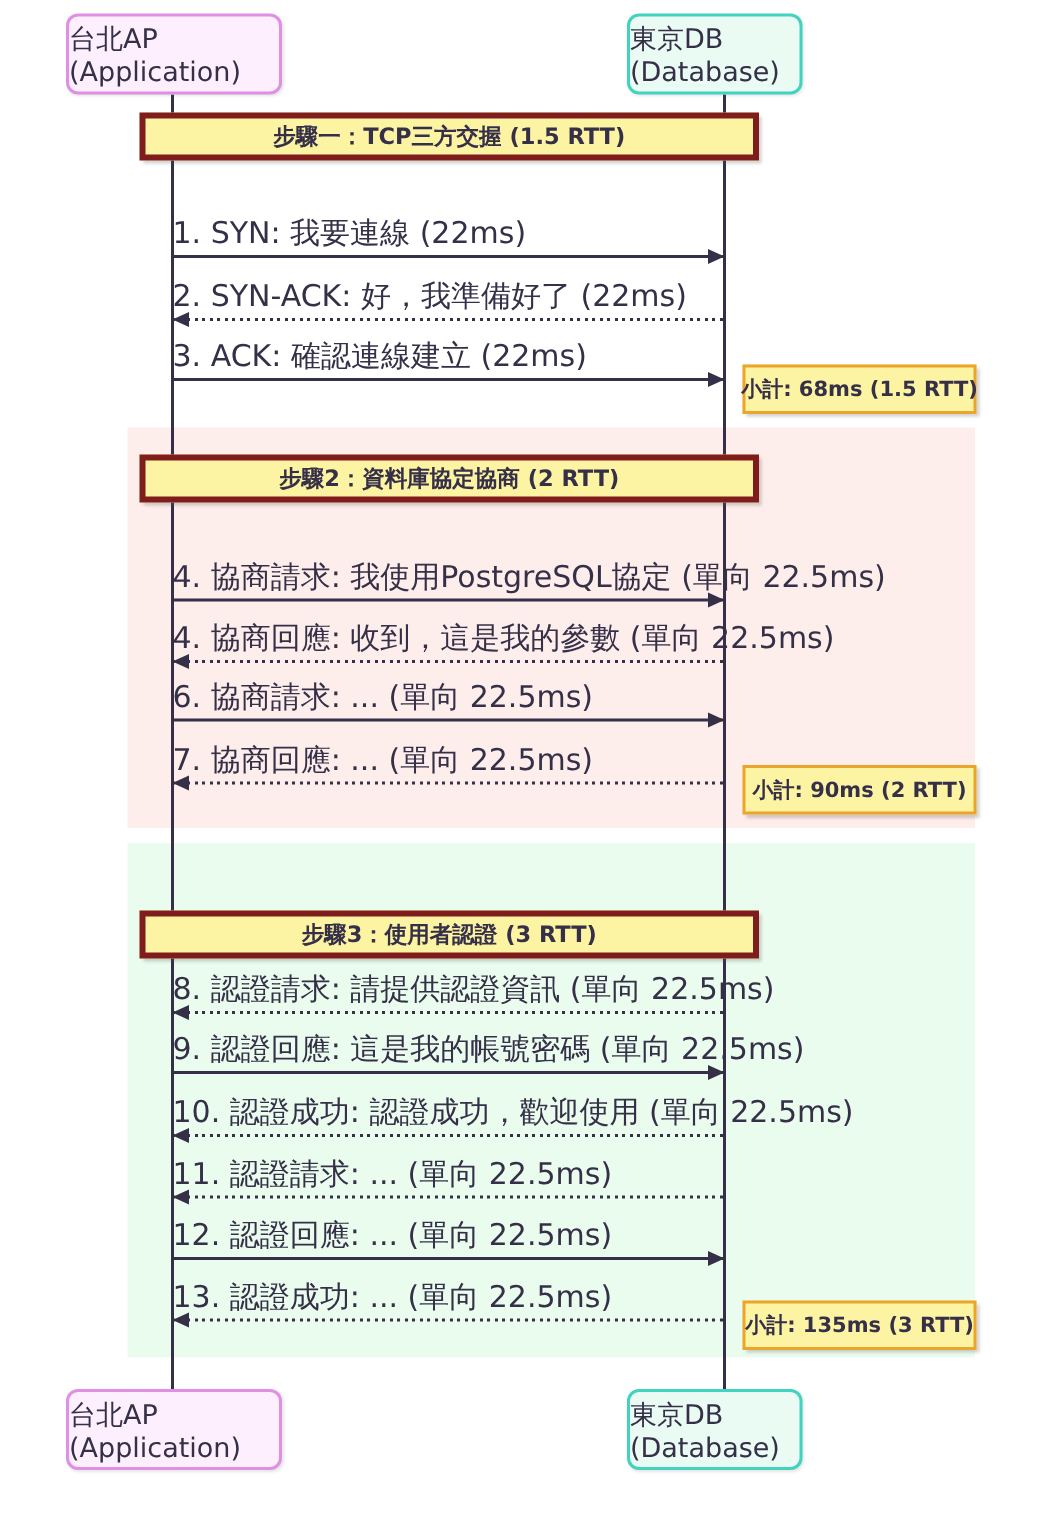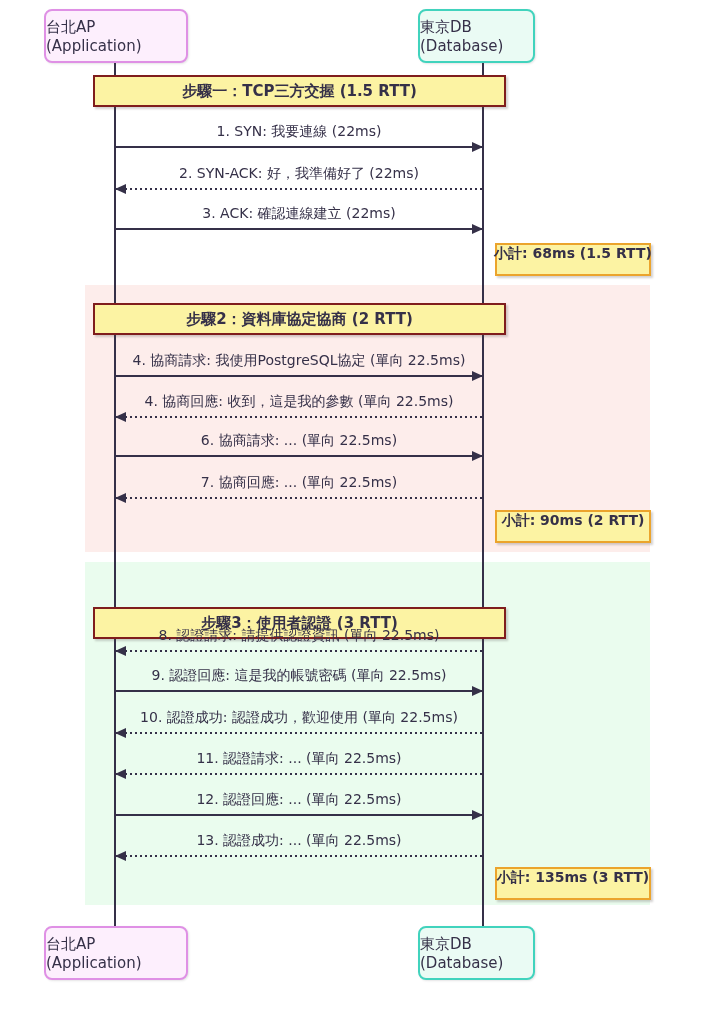--- a/index.html
+++ b/index.html
@@ -10,42 +10,42 @@
   .bgrect { position:absolute; left:85px; width:565px; }
   .bg-pink  { top:285px; height:267px; background:#fdedeb; }
   .bg-green { top:562px; height:343px; background:#eafcee; }
 
   .lifeline { position:absolute; top:63px; width:2px; height:863px; background:#353048; }
   .lifeline-ap { left:114px; }
   .lifeline-db { left:482px; }
 
   .actor { position:absolute; height:54px; border-radius:8px; border:2px solid;
            display:flex; align-items:center; justify-content:center;
-           font-size:15px; box-shadow:1px 1px 2px rgba(90,80,90,.15); }
+           font-size:18px; box-shadow:1px 1px 2px rgba(90,80,90,.15); }
   .actor-ap { left:44px;  width:144px; background:#fdeffd; border-color:#df90e5; }
   .actor-db { left:418px; width:117px; background:#eafbf4; border-color:#41d3bd; }
   .actor-top { top:9px; } .actor-bottom { top:926px; }
 
   .sec-header { position:absolute; left:93px; width:413px; height:32px;
-                background:#fcf3a3; border:2px solid #7f1d1d;
+                background:#fcf3a3; border:4px solid #7f1d1d;
                 display:flex; align-items:center; justify-content:center;
                 font-weight:bold; font-size:15px;
                 box-shadow:2px 2px 2px rgba(80,70,70,.25); }
   .sec1-header { top:75px; } .sec2-header { top:303px; } .sec3-header { top:579px;margin-top:28px; }
 
   .note { position:absolute; left:495px; width:156px; height:33px;
           background:#fcf3a3; border:2px solid #eba42c;
-          display:flex; align-items:flex-start; justify-content:center;
+          display:flex; align-items:center; justify-content:center;
           font-weight:bold; font-size:14px; white-space:nowrap;
           box-shadow:2px 2px 2px rgba(80,70,70,.25); }
   .note1 { top:243px; } .note2 { top:510px; } .note3 { top:867px; }
 
   .msg { position:absolute; left:115px; width:368px; }
-  .msg-label { text-align:center; font-size:14px; line-height:21px;
-               margin-bottom:4px; white-space:nowrap; }
+  .msg-label { font-size:20px; line-height:21px;
+               margin-bottom:4px; white-space:nowrap;margin-top:24px; }
   .arr { position:relative; height:2px; }
   .arr-solid  { background:#353048; }
   .arr-dotted { background:repeating-linear-gradient(to right,#353048 0 2px,transparent 2px 5px); }
   .head { position:absolute; top:-4px; width:0; height:0;
           border-top:5px solid transparent; border-bottom:5px solid transparent; }
   .arr-ltr .head { right:0; border-left:11px solid #353048; }
   .arr-rtl .head { left:0;  border-right:11px solid #353048; }
 
   .m1{top:121px}.m2{top:163px}.m3{top:203px}
   .m4{top:350px}.m5{top:391px}.m6{top:430px}.m7{top:472px}

